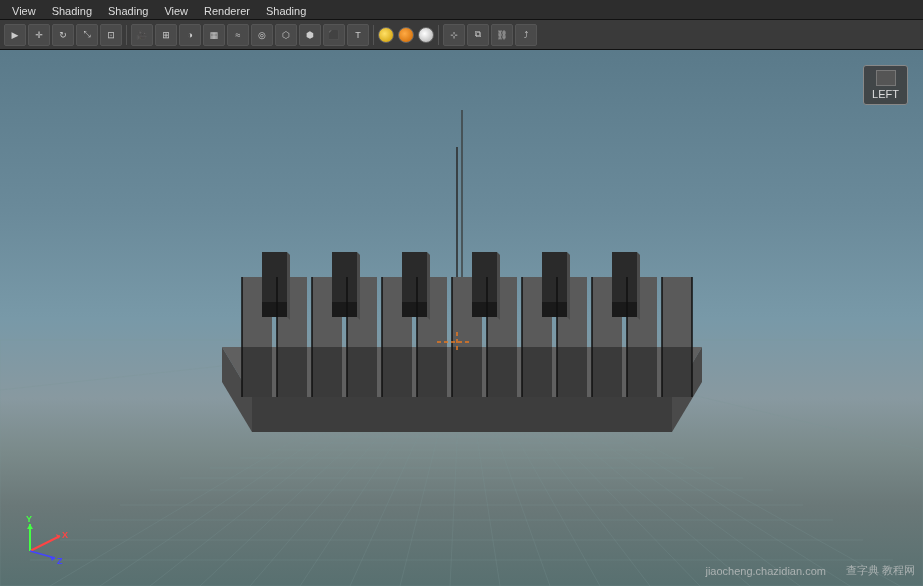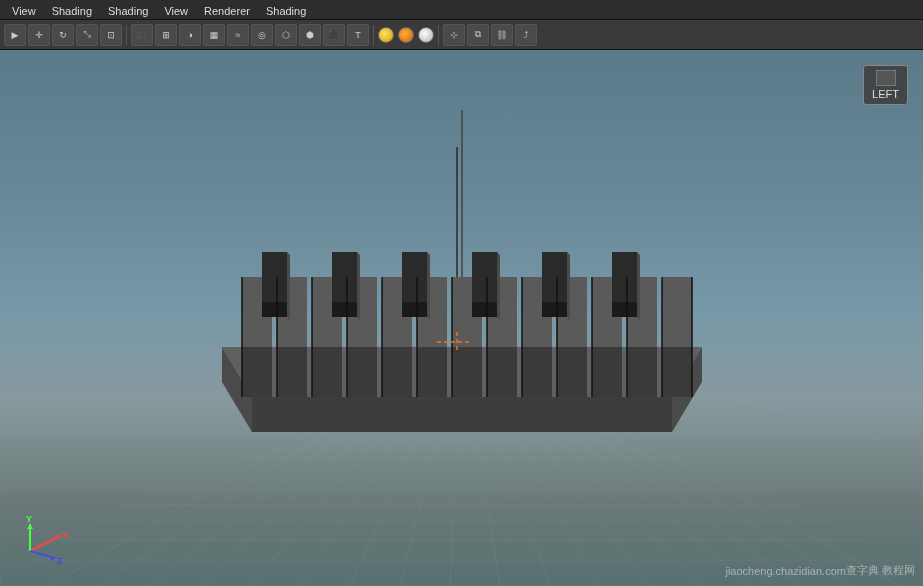--- a/index.html
+++ b/index.html
@@ -365,16 +365,16 @@
       <polygon points="35,42 30,40 32,45" fill="#4444ff"></polygon>
 
       <text x="42" y="22" fill="#ff4444" font-size="9" font-weight="bold">X</text>
       <text x="6" y="6" fill="#44ff44" font-size="9" font-weight="bold">Y</text>
       <text x="37" y="48" fill="#4444ff" font-size="9" font-weight="bold">Z</text>
     </svg>
   </div>
 
   <div id="watermark">
     <span style="color:#ccc; font-size:11px; opacity:0.7;">jiaocheng.chazidian.com</span>
-    <span style="color:#ccc; font-size:11px; opacity:0.7; margin-left:0;">查字典 教程网</span>
+    <span style="color:#ccc; font-size:11px; opacity:0.7; margin-left:20px;">查字典 教程网</span>
   </div>
 
 </div>
 
 </body></html>

